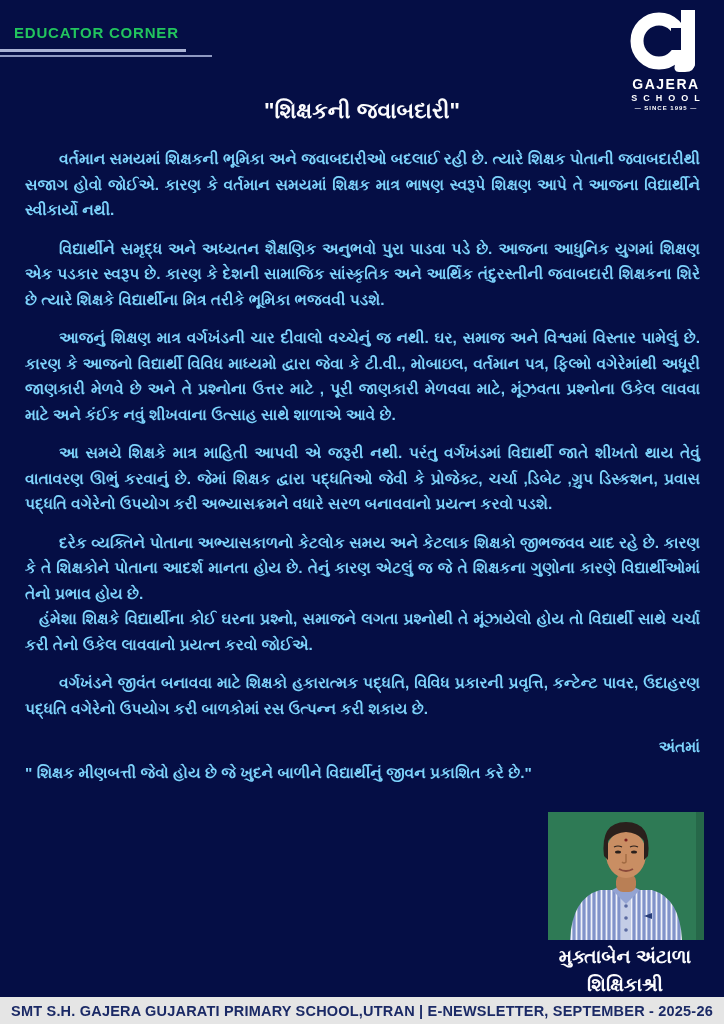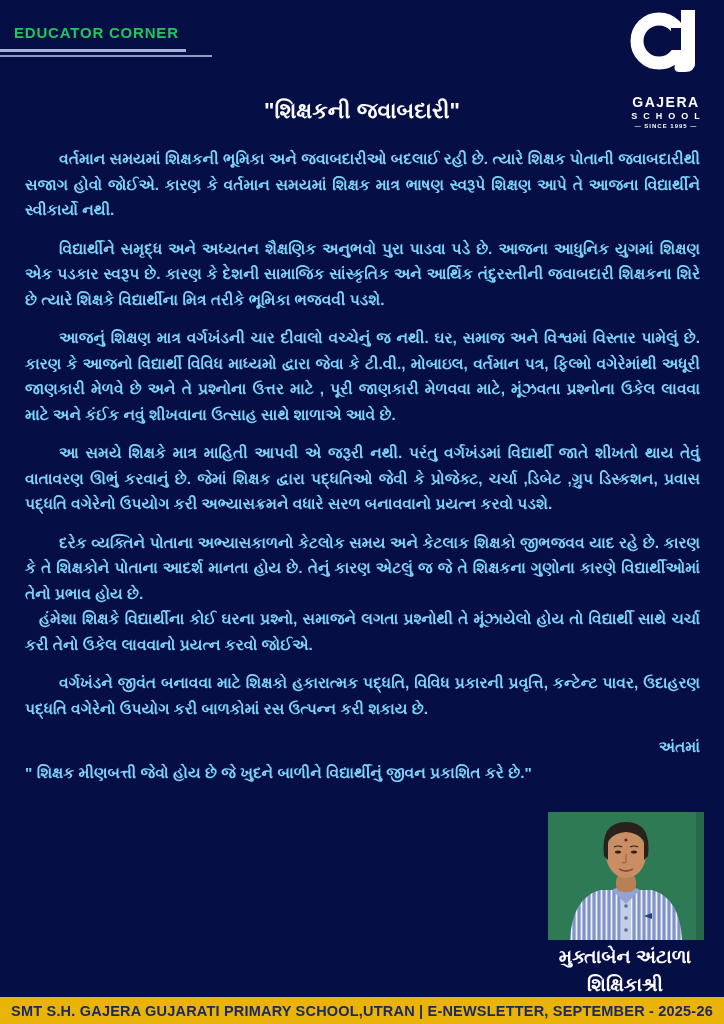--- a/index.html
+++ b/index.html
@@ -29,21 +29,21 @@
   }
 
   
   .logo {
     position: absolute; right: 10px; top: 8px; width: 96px;
     display: flex; flex-direction: column; align-items: center;
   }
   .logo-mark { width: 74px; height: 66px; }
   .logo-name {
     font-size: 14px; font-weight: bold; letter-spacing: 1.5px;
-    color: #ffffff; margin-top: 20px;
+    color: #ffffff; margin-top: 2px;
   }
   .logo-sub {
     font-size: 9px; font-weight: bold; letter-spacing: 6px;
     color: #ffffff; margin-top: 1px; padding-left: 5px;
   }
   .logo-since {
     font-size: 6px; font-weight: bold; letter-spacing: 1px;
     color: #ffffff; margin-top: 2px;
   }
 
@@ -71,21 +71,21 @@
   .photo-frame svg { width: 100%; height: 100%; display: block; }
   .author-block {
     position: absolute; left: 510px; top: 943px; width: 230px;
     text-align: center; color: #fbfbfd; font-weight: bold;
     font-size: 19px; line-height: 28px;
   }
 
   
   .footer {
     position: absolute; left: 0; bottom: 0; width: 724px; height: 27px;
-    background: #eab308; display: flex; align-items: center; justify-content: center;
+    background: #e5e5e5; display: flex; align-items: center; justify-content: center;
   }
   .footer-text {
     font-size: 14.5px; font-weight: bold; color: #1b2a66; letter-spacing: 0.2px;
   }
 </style>
 </head>
 <body>
 
 <div class="page">
 

